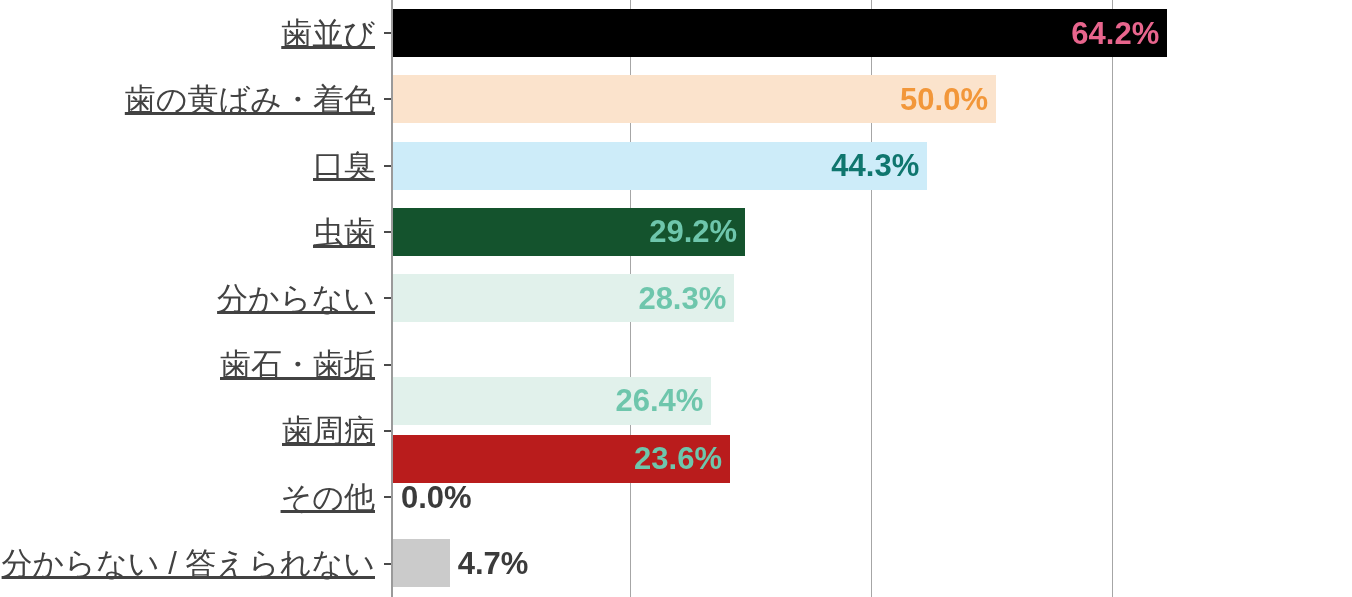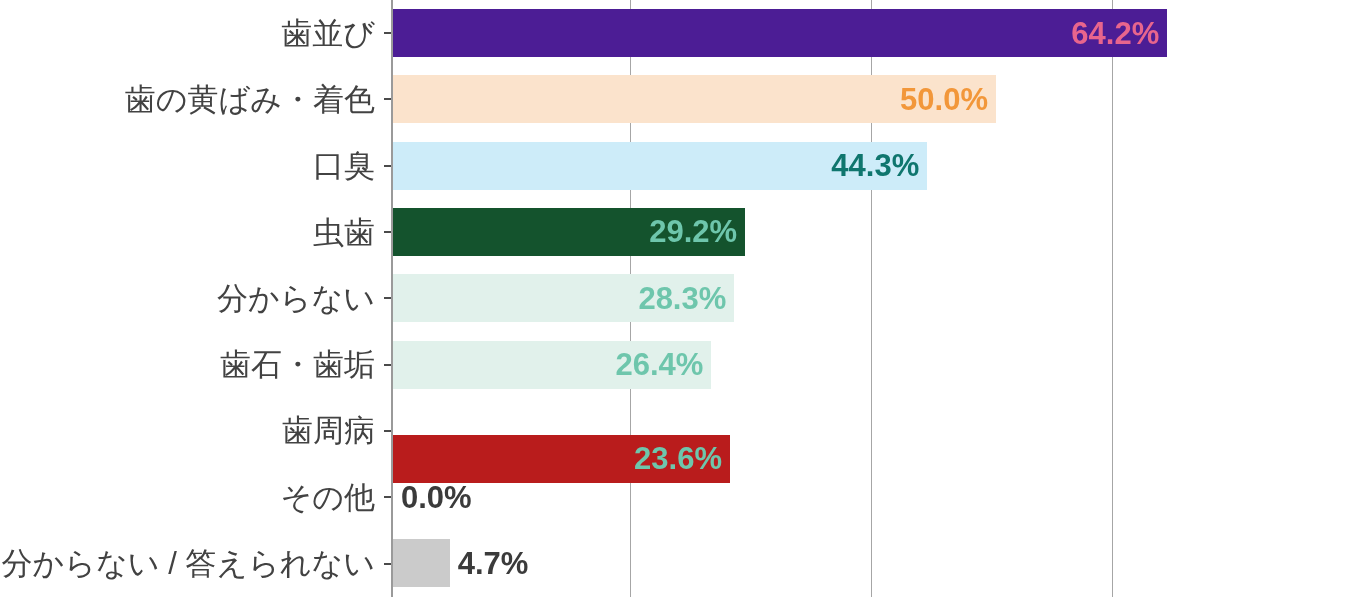--- a/index.html
+++ b/index.html
@@ -67,20 +67,21 @@
     align-items: center;
     justify-content: flex-end;
     padding-right: 8px;
     box-sizing: border-box;
   }
   .label-text {
     color: #424242;
     font-size: 31px;
     white-space: nowrap;
     line-height: 1;
+    text-decoration: underline;
   }
 
   .bar {
     position: absolute;
     left: 393px;
     top: 9px;
     height: 48px;
     display: flex;
     align-items: center;
     justify-content: flex-end;
@@ -115,21 +116,21 @@
     <div class="gridline" style="left:721px;"></div>
   </div>
 
   <div class="axis-line"></div>
 
   <div id="rows">
       <div class="row" style="top: 0px;">
         <div class="label-wrap">
           <span class="label-text">歯並び</span>
         </div>
-        <div class="bar" style="width: 774.252px; background: #4c1d95;">
+        <div class="bar" style="width: 774.252px; background: #000000;">
           <span class="bar-value" style="color: rgb(232, 101, 141);">64.2%</span>
         </div>
       </div>
       <div class="row" style="top: 66.3px;">
         <div class="label-wrap">
           <span class="label-text">歯の黄ばみ・着色</span>
         </div>
         <div class="bar" style="width: 603px; background: rgb(251, 227, 204);">
           <span class="bar-value" style="color: rgb(242, 151, 58);">50.0%</span>
         </div>
@@ -155,21 +156,21 @@
           <span class="label-text">分からない</span>
         </div>
         <div class="bar" style="width: 341.298px; background: rgb(225, 241, 235);">
           <span class="bar-value" style="color: rgb(110, 198, 172);">28.3%</span>
         </div>
       </div>
       <div class="row" style="top: 331.5px;">
         <div class="label-wrap">
           <span class="label-text">歯石・歯垢</span>
         </div>
-        <div class="bar" style="width: 318.384px; background: rgb(225, 241, 235);">
+        <div class="bar" style="width: 318.384px; background: rgb(225, 241, 235); margin-top: 36px;">
           <span class="bar-value" style="color: rgb(110, 198, 172);">26.4%</span>
         </div>
       </div>
       <div class="row" style="top: 397.8px;">
         <div class="label-wrap">
           <span class="label-text">歯周病</span>
         </div>
         <div class="bar" style="width: 337px; background: #b91c1c; margin-top: 28px;">
           <span class="bar-value" style="color: rgb(110, 198, 172);">23.6%</span>
         </div>

